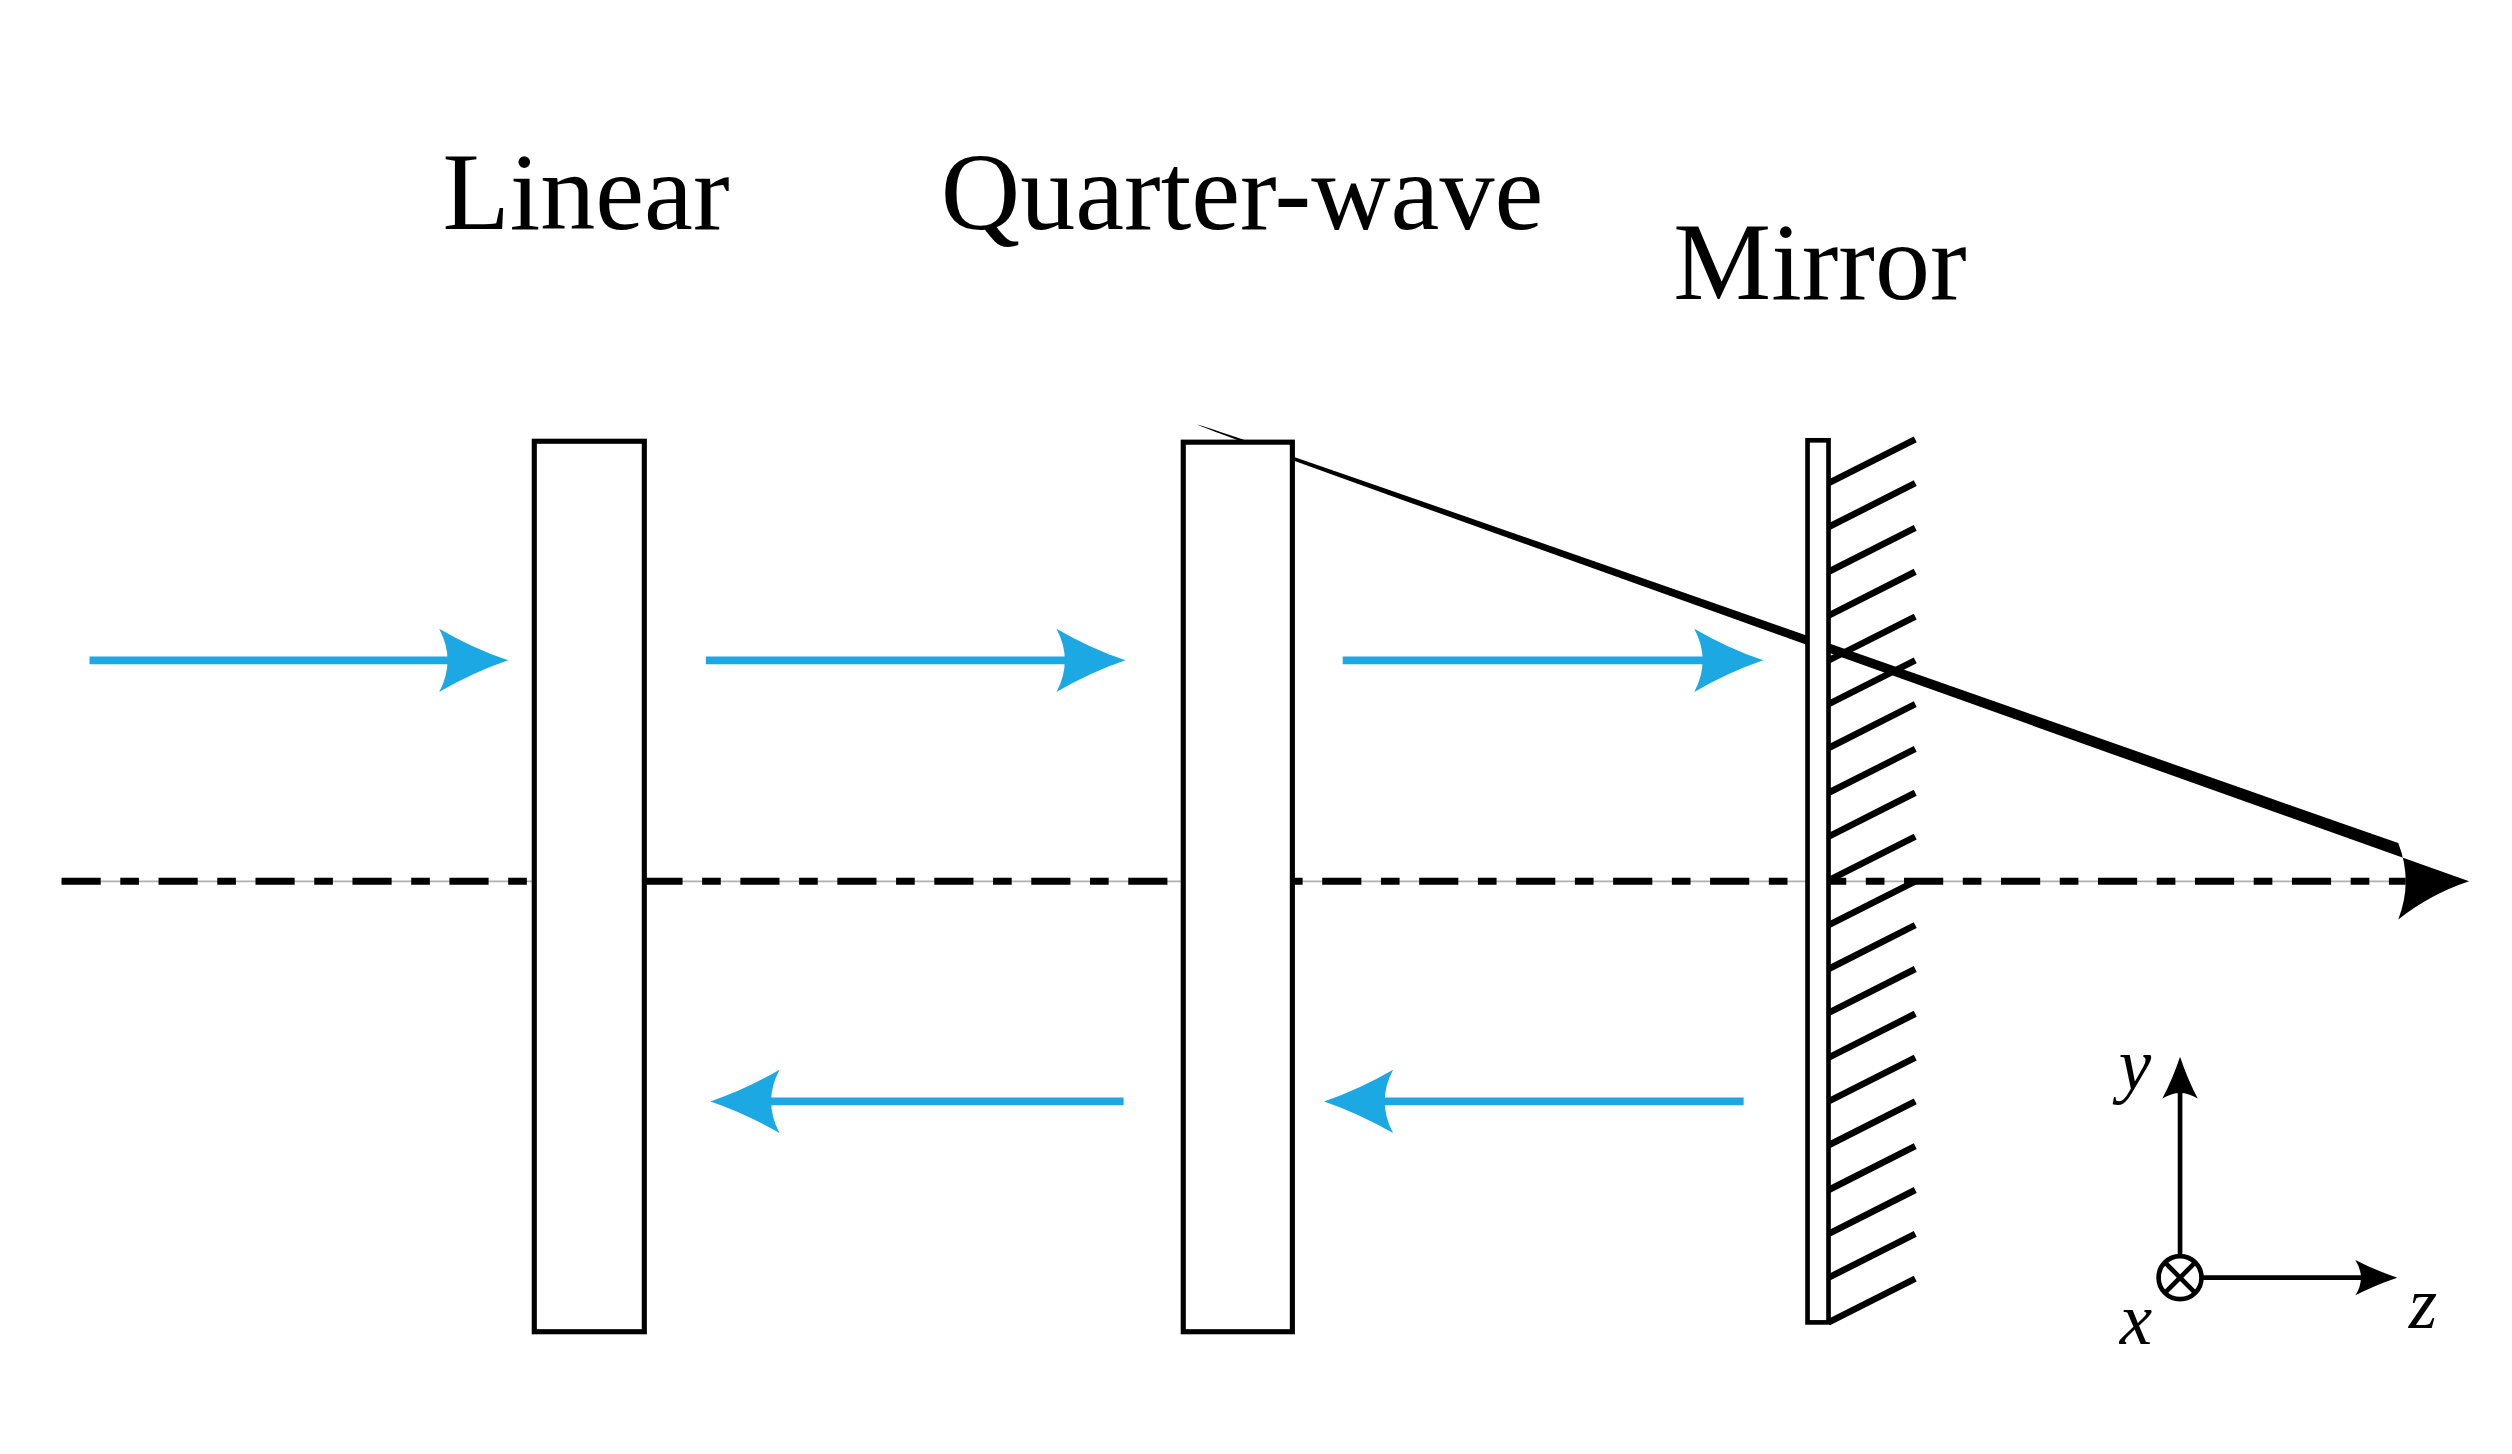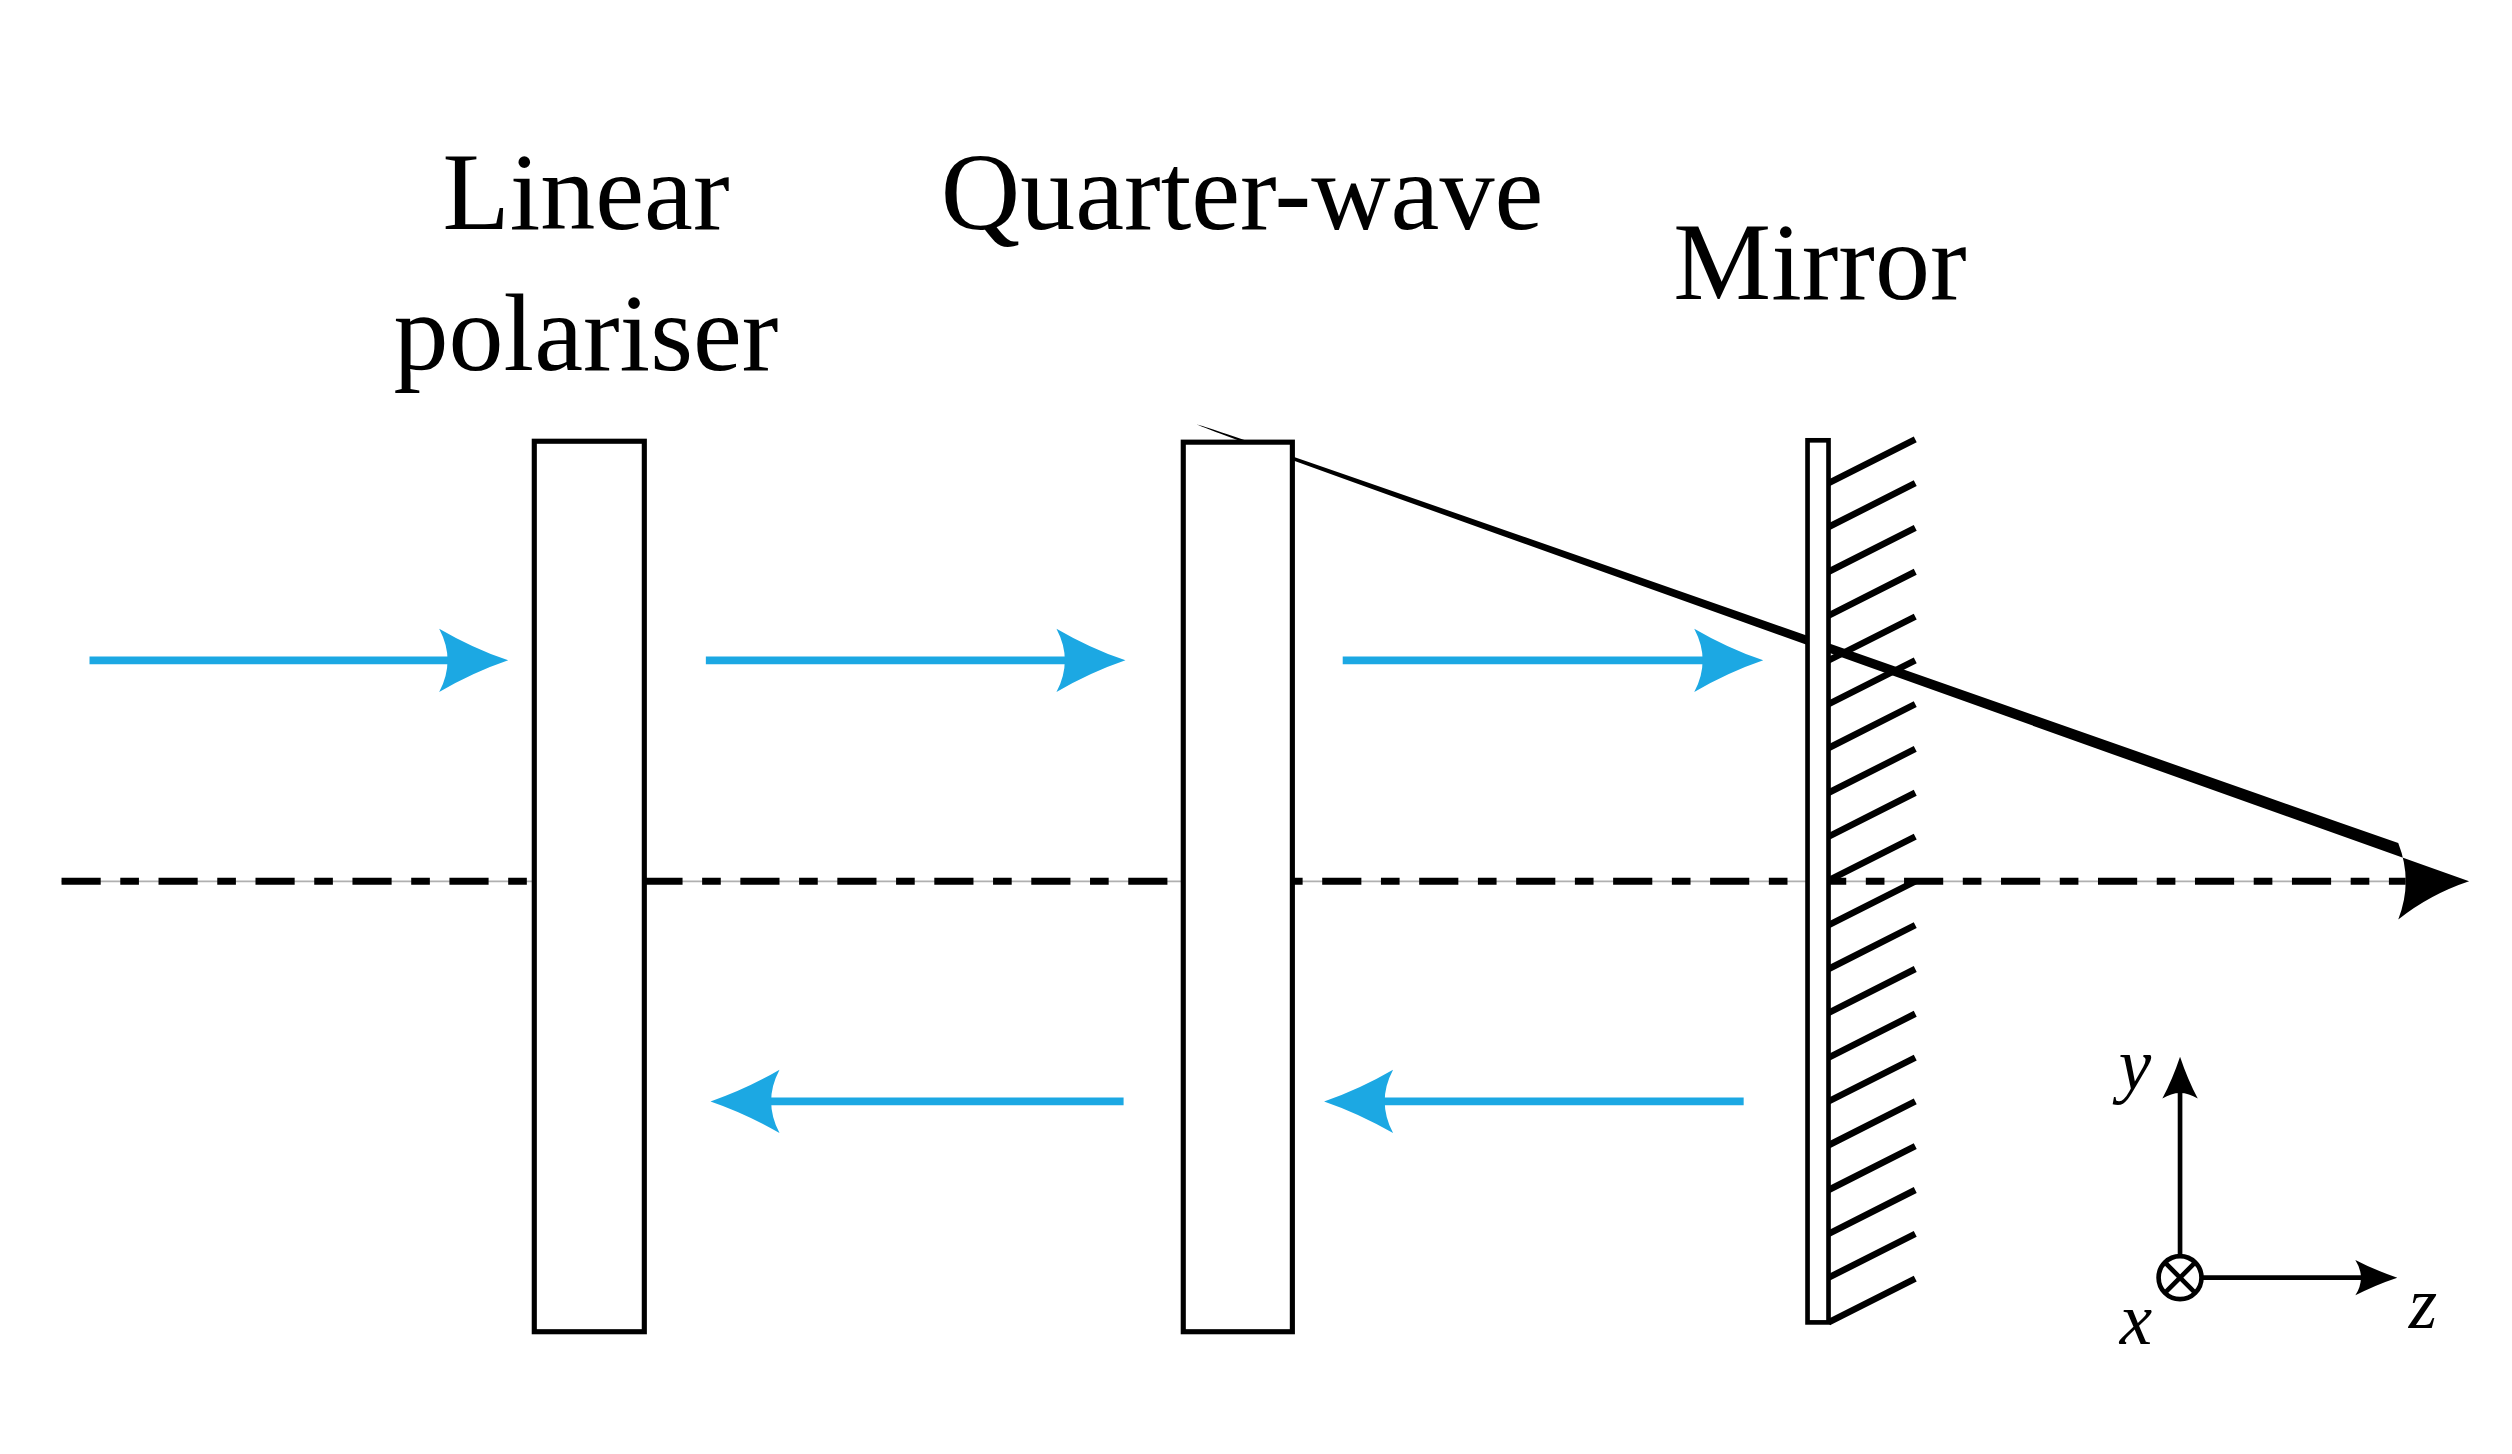--- a/index.html
+++ b/index.html
@@ -82,21 +82,20 @@
       <use href="#axis-head" class="ink-fill" transform="translate(2338,1133) rotate(-90)"></use>
       <line class="frame-line" x1="2362" y1="1370" x2="2540" y2="1370"></line>
       <use href="#axis-head" class="ink-fill" transform="translate(2571,1370)"></use>
       <circle class="frame-circle" cx="2338" cy="1370" r="23"></circle>
       <path class="frame-line" d="M2322 1354 L2354 1386 M2354 1354 L2322 1386"></path>
     </g>
   </svg>
 
   <div class="title" style="left:586px;top:122px;">
     <div>Linear</div>
-    <div>polariser</div>
   </div>
 
   <div class="title" style="left:1242px;top:122px;text-align:center;">
     <div>Quarter-wave</div>
   </div>
 
   <div class="title" style="left:1820px;top:192px;">
     <div>Mirror</div>
   </div>
 

